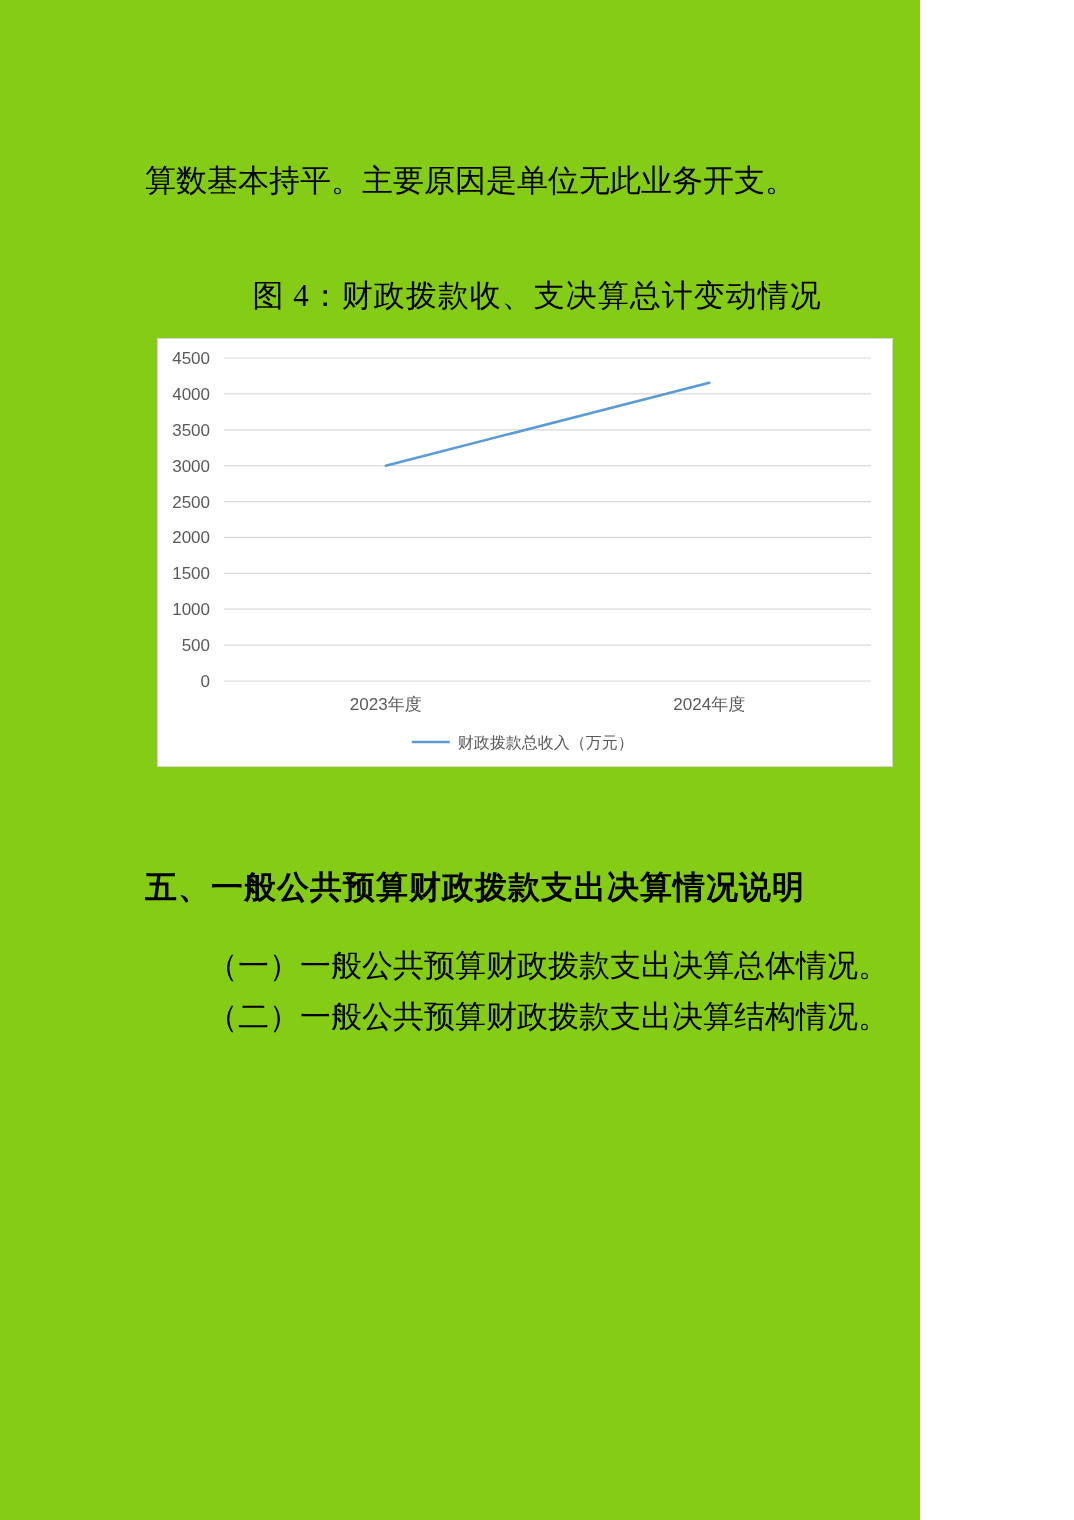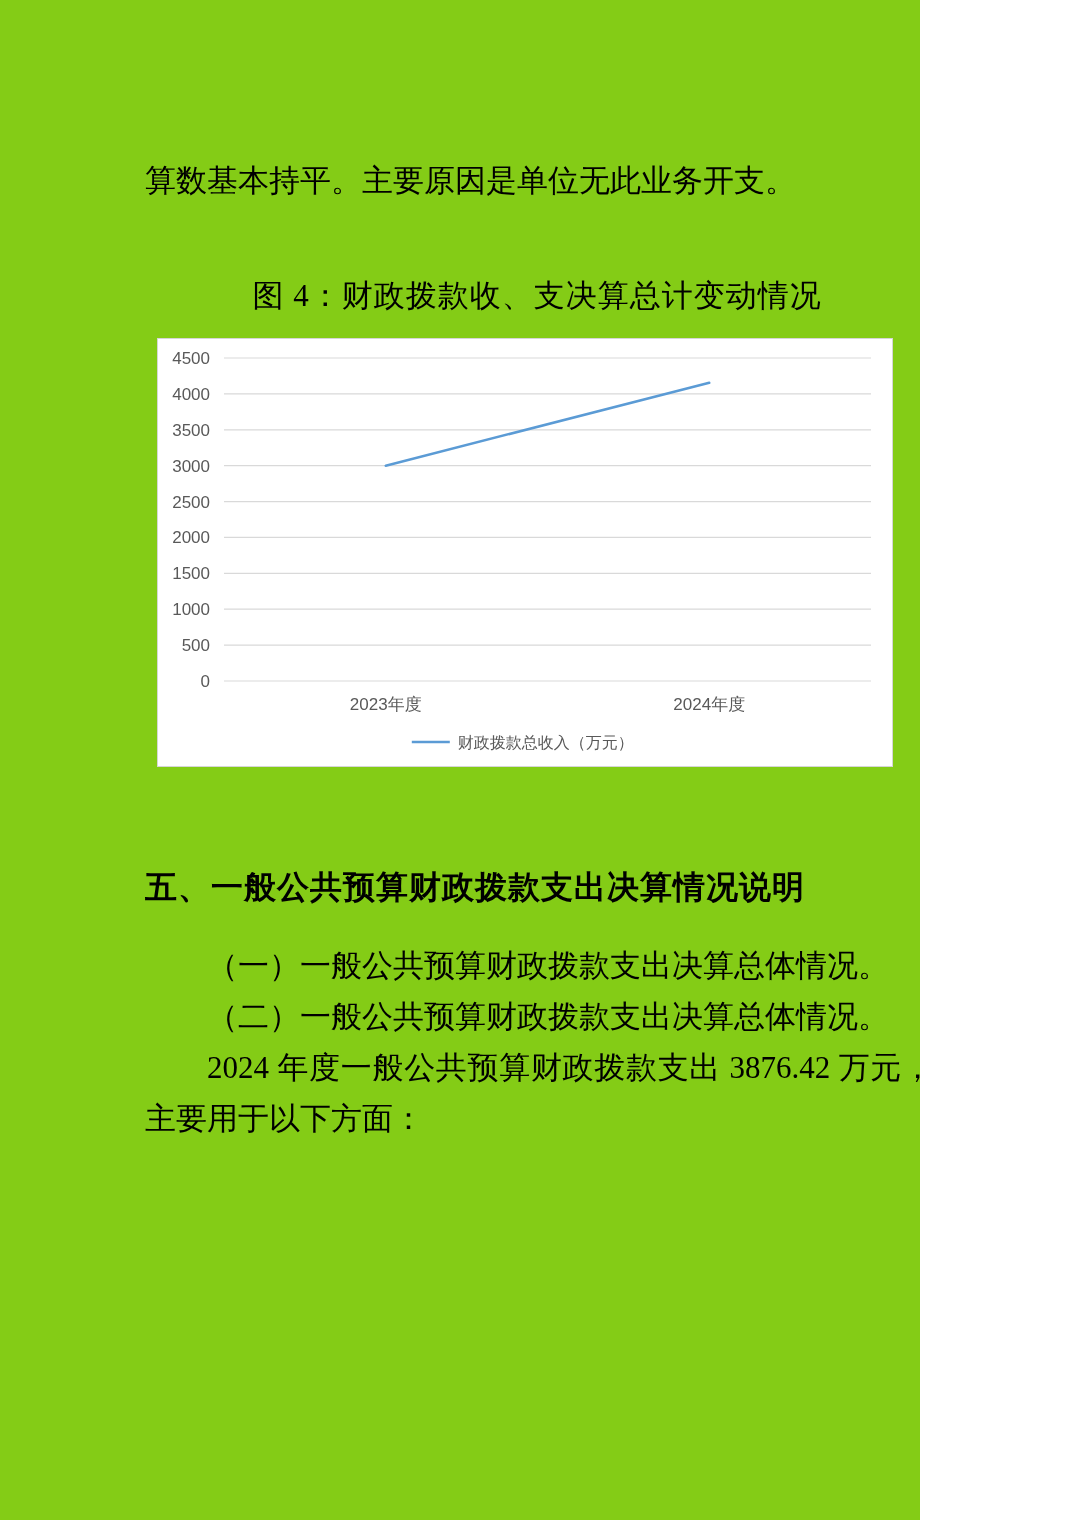--- a/index.html
+++ b/index.html
@@ -91,19 +91,18 @@
         <polyline points="227.75,126.66666666666669 551.25,43.76333333333332" fill="none" stroke="#5b9bd5" stroke-width="2.5" stroke-linecap="round"></polyline>
         <line x1="253.8" y1="403" x2="291.8" y2="403" stroke="#5b9bd5" stroke-width="2.5"></line>
         <text x="299.8" y="409" text-anchor="start" font-size="16" fill="#595959" font-family="&quot;Liberation Sans&quot;,&quot;DejaVu Sans&quot;,sans-serif">财政拨款总收入（万元）</text>
       </svg>
   </div>
 
   <div class="section-heading">五、一般公共预算财政拨款支出决算情况说明</div>
 
   <div class="body-text">
     <p>（一）一般公共预算财政拨款支出决算总体情况。</p>
-    <p>（二）一般公共预算财政拨款支出决算总体情况。</p>
-    <p>2024 年度一般公共预算财政拨款支出 3876.42 万元，主要用于以下方面：</p>
+    <p>（二）一般公共预算财政拨款支出决算结构情况。</p>
   </div>
 
   <div class="page-number">18</div>
 
 </div>
 
 </body></html>

